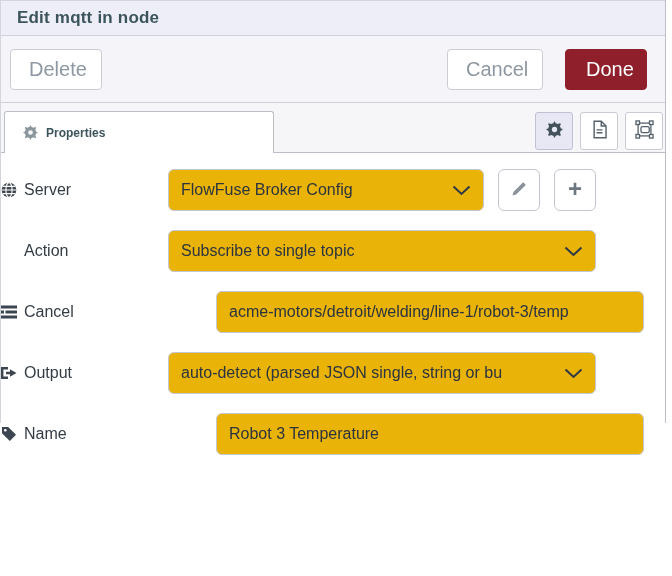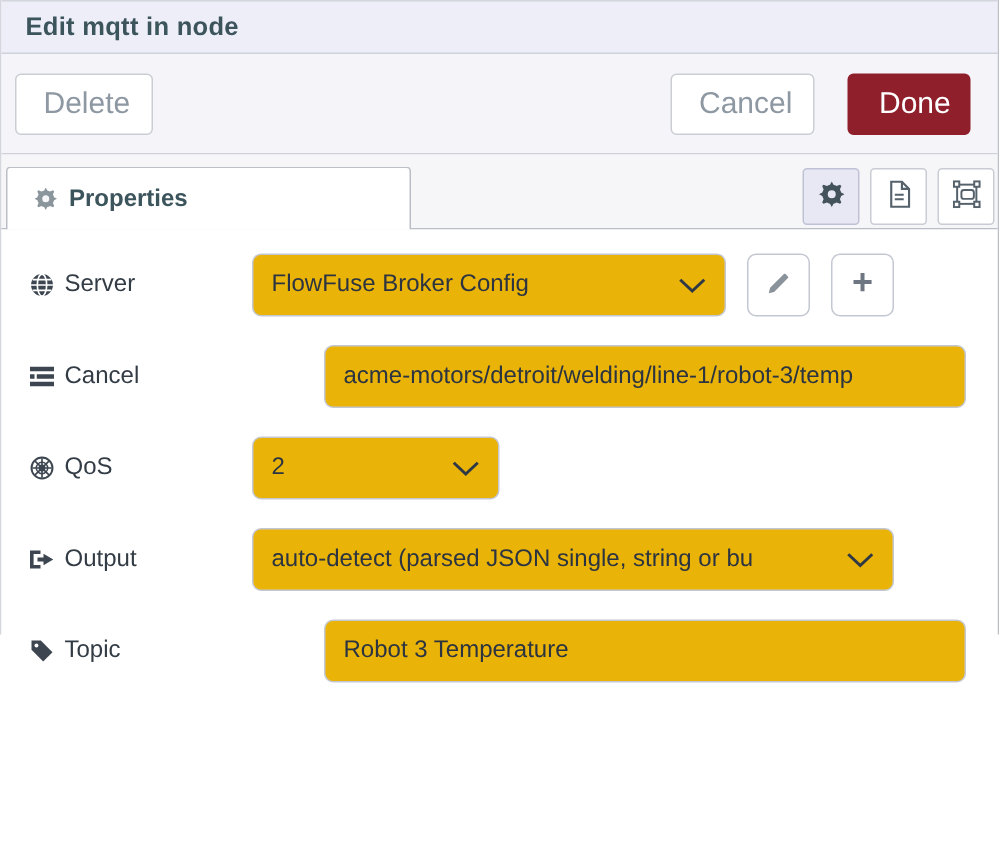--- a/index.html
+++ b/index.html
@@ -22,31 +22,31 @@
   .btn-cancel { width:96px; margin-left:auto; }
   .btn-done { width:82px; margin-left:22px; background:#8e1f2b; border-color:#8e1f2b; color:#fff;padding-left:20px; }
 
   
   .tabbar { height:50px; background:#f6f6f9; border-bottom:1px solid #bbbec6;
     display:flex; align-items:flex-end; padding-left:3px; }
   .tab { width:270px; height:42px; background:#fff; border:1px solid #bbbec6; border-bottom:none;
     border-radius:3px 3px 0 0; margin-bottom:-1px; position:relative; z-index:2;
     display:flex; align-items:center; gap:8px; padding-left:18px; cursor:pointer; }
   .tab::after { content:""; position:absolute; left:0; right:0; bottom:-1px; height:1px; background:#fff; }
-  .tab-label { font-size:16px; font-weight:bold; color:#3c545c; }
+  .tab-label { font-size:12px; font-weight:bold; color:#3c545c; }
   .tab-gear { color:#8b959c; display:flex; }
   .panel-btns { margin-left:auto; display:flex; gap:7px; margin-right:2px; margin-bottom:2px; }
   .icon-btn { width:38px; height:38px; background:#fff; border:1px solid #c9ccd4; border-radius:3px;
     display:flex; align-items:center; justify-content:center; color:#55616b; cursor:pointer; }
   .icon-btn.active { background:#e7e8f4; border-color:#bfc2d4; color:#44525c; }
 
   
   .form { padding:16px 0 0 0; background:#fff; }
   .form-row { display:flex; align-items:center; height:42px; margin-bottom:19px; }
-  .form-label { width:167px; padding-left:19px; display:flex; align-items:center; gap:7px;
+  .form-label { width:167px; display:flex; align-items:center; gap:7px;
     font-size:16px; color:#333c45; }
   .form-label .ficon { color:#3d4650; display:flex; width:16px; justify-content:center; }
   .ctl { height:42px; border:1px solid #c3c7d1; border-radius:6px; background:#eab308;
     font-size:16px; color:#2b3440; display:flex; align-items:center;
     padding:0 12px; }
   .sel { justify-content:space-between; cursor:pointer; }
   .sel .sel-text { white-space:nowrap; overflow:hidden; }
   .sel .chev { flex:0 0 auto; margin-left:8px; display:flex; color:#2f3946; }
   .w-server { width:316px; }
   .w-full { width:428px; }
@@ -145,59 +145,50 @@
           <svg width="16" height="16" viewBox="0 0 16 16" fill="#8a939c">
               <path d="M1.5 14.5l.9-3.6 9.2-9.2c.3-.3.8-.3 1.1 0l1.6 1.6c.3.3.3.8 0 1.1l-9.2 9.2-3.6.9z"></path>
             </svg>
         </span>
       </button>
       <button class="mini-btn">
         <span class="plus-glyph">+</span>
       </button>
     </div>
 
+    <div class="form-row">
+      <div class="form-label">
+        <span class="ficon"></span>
+        <span>Action</span>
+      </div>
+      <div class="ctl sel w-full" role="combobox">
+        <span class="sel-text">Subscribe to single topic</span>
+        <span class="chev">
+          <svg width="19" height="11" viewBox="0 0 19 11" fill="none" stroke="currentColor" stroke-width="2">
+              <polyline points="1.5,1.5 9.5,9 17.5,1.5"></polyline>
+            </svg>
+        </span>
+      </div>
+    </div>
 
     <div class="form-row">
       <div class="form-label">
         <span class="ficon">
           <svg width="16" height="14" viewBox="0 0 16 14" fill="#3d4650">
               <rect x="0" y="0.5" width="16" height="3"></rect>
               <rect x="0" y="5.5" width="3" height="3"></rect>
               <rect x="4.5" y="5.5" width="11.5" height="3"></rect>
               <rect x="0" y="10.5" width="16" height="3"></rect>
             </svg>
         </span>
         <span>Cancel</span>
       </div>
       <input class="ctl w-full" type="text" value="acme-motors/detroit/welding/line-1/robot-3/temp" style="">
     </div>
 
-    <div class="form-row">
-      <div class="form-label">
-        <span class="ficon">
-          <svg width="16" height="16" viewBox="0 0 16 16" fill="none" stroke="#3d4650">
-              <circle cx="8" cy="8" r="7" stroke-width="1.3"></circle>
-              <g stroke-width="1.1">
-                <path d="M8 1.5v13M1.5 8h13M3.4 3.4l9.2 9.2M12.6 3.4l-9.2 9.2"></path>
-              </g>
-              <circle cx="8" cy="8" r="2.3" fill="#3d4650" stroke="none"></circle>
-              <circle cx="8" cy="8" r="3.8" stroke-width="1"></circle>
-            </svg>
-        </span>
-        <span>QoS</span>
-      </div>
-      <div class="ctl sel w-qos" role="combobox">
-        <span class="sel-text">2</span>
-        <span class="chev">
-          <svg width="19" height="11" viewBox="0 0 19 11" fill="none" stroke="currentColor" stroke-width="2">
-              <polyline points="1.5,1.5 9.5,9 17.5,1.5"></polyline>
-            </svg>
-        </span>
-      </div>
-    </div>
 
     <div class="form-row">
       <div class="form-label">
         <span class="ficon">
           <svg width="16" height="14" viewBox="0 0 16 14" fill="#3d4650">
               <path d="M0 1h7v2.4H2.4v7.2H7V13H0z"></path>
               <path d="M9 3.2L15.5 7 9 10.8V8.3H5V5.7h4z"></path>
             </svg>
         </span>
         <span>Output</span>
@@ -213,19 +204,19 @@
     </div>
 
     <div class="form-row">
       <div class="form-label">
         <span class="ficon">
           <svg width="16" height="16" viewBox="0 0 16 16">
               <path d="M1 7.2V1h6.2L15 8.8 8.8 15 1 7.2z" fill="#3d4650"></path>
               <circle cx="4.3" cy="4.3" r="1.3" fill="#fff"></circle>
             </svg>
         </span>
-        <span>Topic</span>
+        <span>Name</span>
       </div>
       <input class="ctl w-full" type="text" value="Robot 3 Temperature" style="">
     </div>
 
   </div>
 </div>
 
 </body></html>

